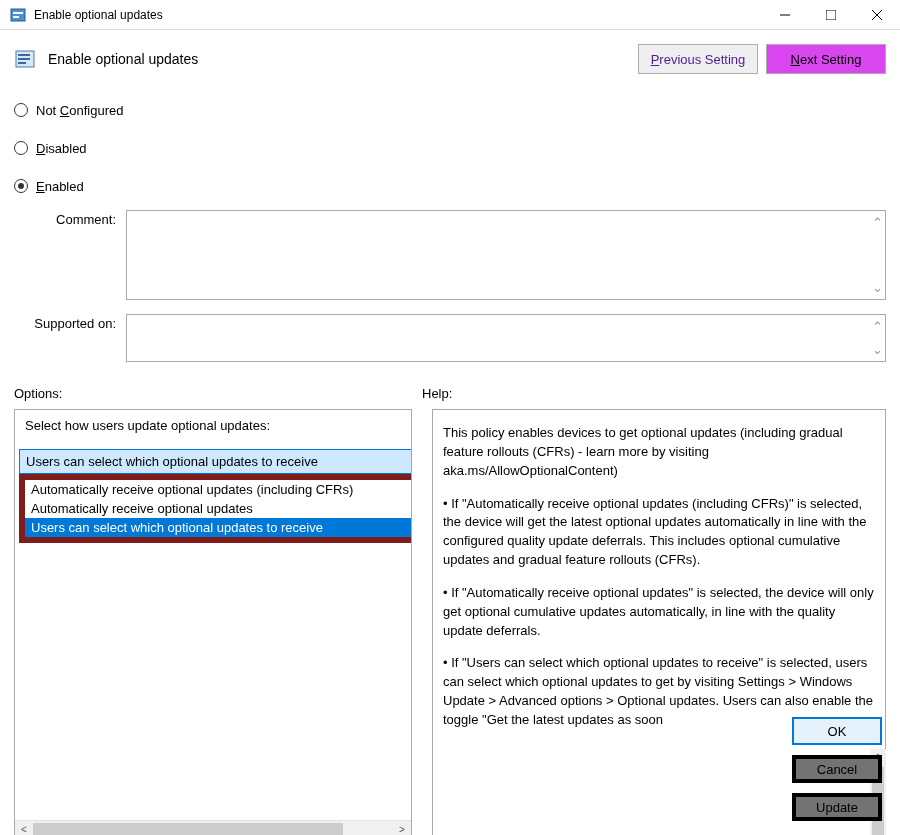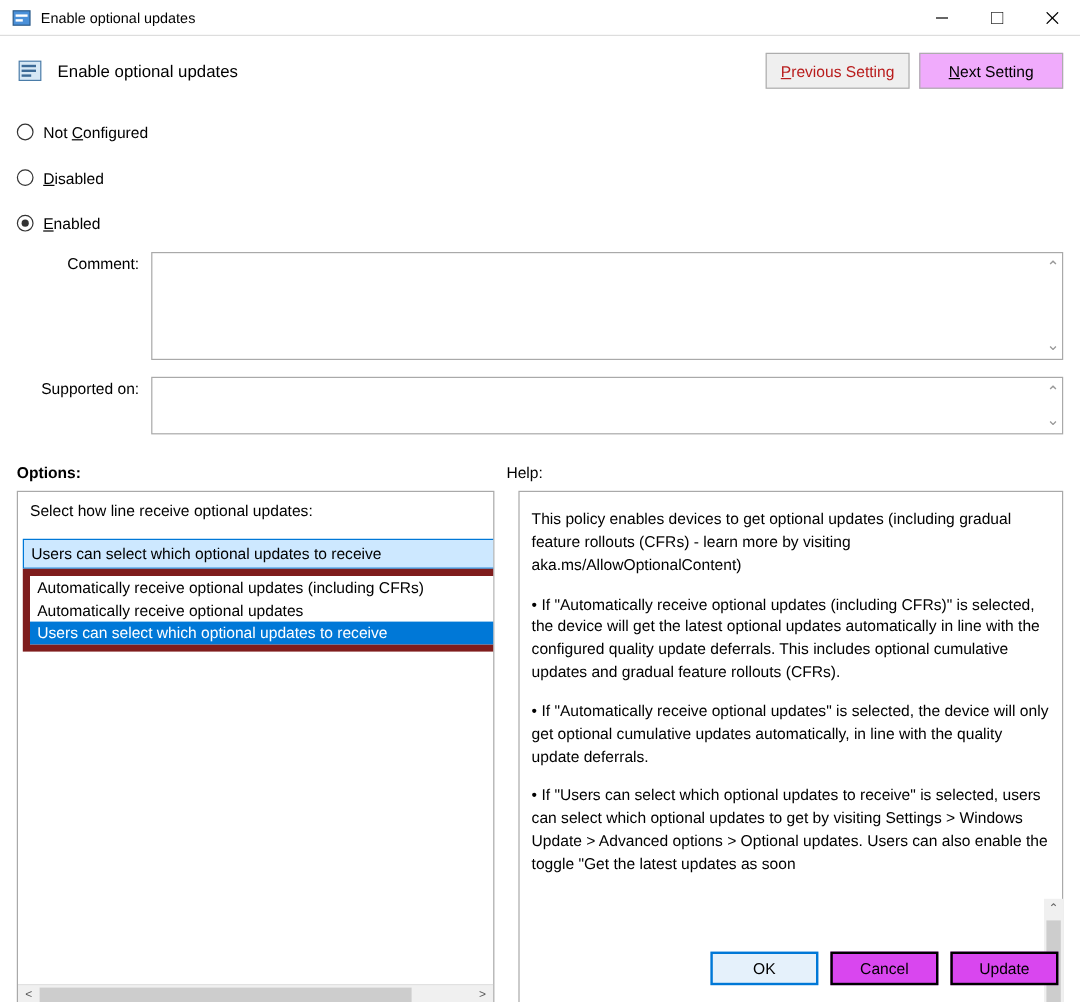--- a/index.html
+++ b/index.html
@@ -9,41 +9,41 @@
 .titlebar { height: 30px; display: flex; align-items: center; border-bottom: 1px solid #ddd; }
 .titlebar .icon { width: 16px; height: 16px; margin: 0 8px 0 10px; }
 .titlebar .title { flex: 1; font-size: 12px; }
 .titlebar .btn { width: 46px; height: 30px; display: flex; align-items: center; justify-content: center; }
 .titlebar .btn svg { width: 10px; height: 10px; stroke: #000; }
 
 
 .header { display: flex; align-items: center; padding: 14px 14px 22px 14px; }
 .header .icon { width: 22px; height: 22px; margin-right: 12px; }
 .header .policy-name { flex: 1; font-size: 14px; }
-.nav-btn { min-width: 120px; height: 30px; border: 1px solid #adadad; background: #f0abfc; margin-left: 8px; display: flex; align-items: center; justify-content: center; cursor: pointer; }
-.nav-btn.disabled { color: #b91c1c; background: #efefef; }
+.nav-btn { min-width: 120px; height: 30px; border: 1px solid #adadad; background: #d946ef; margin-left: 8px; display: flex; align-items: center; justify-content: center; cursor: pointer; }
+.nav-btn.disabled { color: #4c1d95; background: #efefef; }
 .nav-btn u { text-decoration: underline; }
 
 
 .state-row { display: flex; padding: 0 14px 0 14px; flex-direction: column; }
 .state-col { width: 170px; }
 .radio-opt { display: flex; align-items: center; height: 28px; margin-bottom: 10px; cursor: pointer; }
 .radio-opt .circle { width: 14px; height: 14px; border: 1px solid #333; border-radius: 50%; margin-right: 8px; display: flex; align-items: center; justify-content: center; }
 .radio-opt.selected .circle::after { content: ""; width: 6px; height: 6px; border-radius: 50%; background: #333; }
 
 .fields-col { flex: 1; }
 .field-row { display: flex; margin-bottom: 14px; justify-content: center; }
 .field-row .label { width: 112px; text-align: right; padding-right: 10px; padding-top: 2px; }
 .textbox { flex: 1; border: 1px solid #a9a9a9; height: 90px; position: relative; background: #fff; }
 .textbox.short { height: 48px; }
 .scroll-arrows { position: absolute; right: 2px; top: 4px; bottom: 4px; display: flex; flex-direction: column; justify-content: space-between; color: #999; font-size: 9px; }
 
 
 .split-labels { display: flex; padding: 10px 14px 8px 14px; }
-.split-labels .left { width: 408px; font-weight: bold; }
+.split-labels .left { width: 408px; }
 .split-labels .right { flex: 1; }
 
 
 .split { display: flex; padding: 0 14px; height: 430px; gap: 20px; position: relative; }
 .panel { border: 1px solid #a9a9a9; position: relative; overflow: hidden; background: #fff; }
 .opts-panel { width: 398px; display: flex; flex-direction: column; }
 .opts-content { flex: 1; padding: 4px 4px; }
 .opts-header { padding: 4px 6px; }
 
 .dropdown-box { display: block; border: 1px solid #0078d7; background: #cde8ff; padding: 4px 6px; margin-top: 12px; width: calc(100% + 35px); position: relative; z-index: 2; }
@@ -56,22 +56,22 @@
 .hscroll .track { flex: 1; height: 14px; background: #f0f0f0; position: relative; }
 .hscroll .thumb { position: absolute; left: 0; top: 0; bottom: 0; width: 86%; background: #cdcdcd; }
 
 .help-panel { flex: 1; padding: 14px 10px; line-height: 1.45; overflow: hidden; }
 .help-panel p { margin-bottom: 14px; }
 .help-scroll { position: absolute; right: 14px; top: 340px; width: 16px; height: 405px; background: #f0f0f0; }
 .help-scroll .arrow { height: 18px; text-align: center; font-size: 10px; color: #666; line-height: 18px; }
 .help-scroll .thumb { position: absolute; left: 2px; right: 2px; top: 18px; height: 160px; background: #cdcdcd; }
 
 
-.footer { position: absolute; bottom: 14px; right: 18px; display: flex; gap: 10px; }
-.fbtn { width: 90px; height: 28px; border: 2px solid #000000; background: #d946ef; display: flex; align-items: center; justify-content: center; cursor: pointer; }
+.footer { position: absolute; bottom: 14px; right: 18px; display: flex; gap: 10px; flex-direction: column; }
+.fbtn { width: 90px; height: 28px; border: 4px solid #000000; background: #737373; display: flex; align-items: center; justify-content: center; cursor: pointer; }
 .fbtn.default { border: 2px solid #0078d7; background: #e5f1fb; }
 </style>
 </head>
 <body>
 
 <div class="titlebar">
   <span class="icon">
     <svg viewBox="0 0 16 16">
         <rect x="1" y="2" width="14" height="12" fill="#4a90d9" stroke="#2b5a8a"></rect>
         <rect x="3" y="5" width="10" height="2" fill="#fff"></rect>
@@ -154,21 +154,21 @@
 </div>
 
 <div class="split-labels">
   <div class="left">Options:</div>
   <div class="right">Help:</div>
 </div>
 
 <div class="split">
   <div class="panel opts-panel">
     <div class="opts-content">
-      <div class="opts-header">Select how line receive optional updates:</div>
+      <div class="opts-header">Select how users update optional updates:</div>
       <div class="dropdown-box">Users can select which optional updates to receive</div>
       <div class="dropdown-list">
         <div class="item">Automatically receive optional updates (including CFRs)</div>
         <div class="item">Automatically receive optional updates</div>
         <div class="item highlight">Users can select which optional updates to receive</div>
       </div>
     </div>
     <div class="hscroll">
       <div class="arrow">&lt;</div>
       <div class="track">

